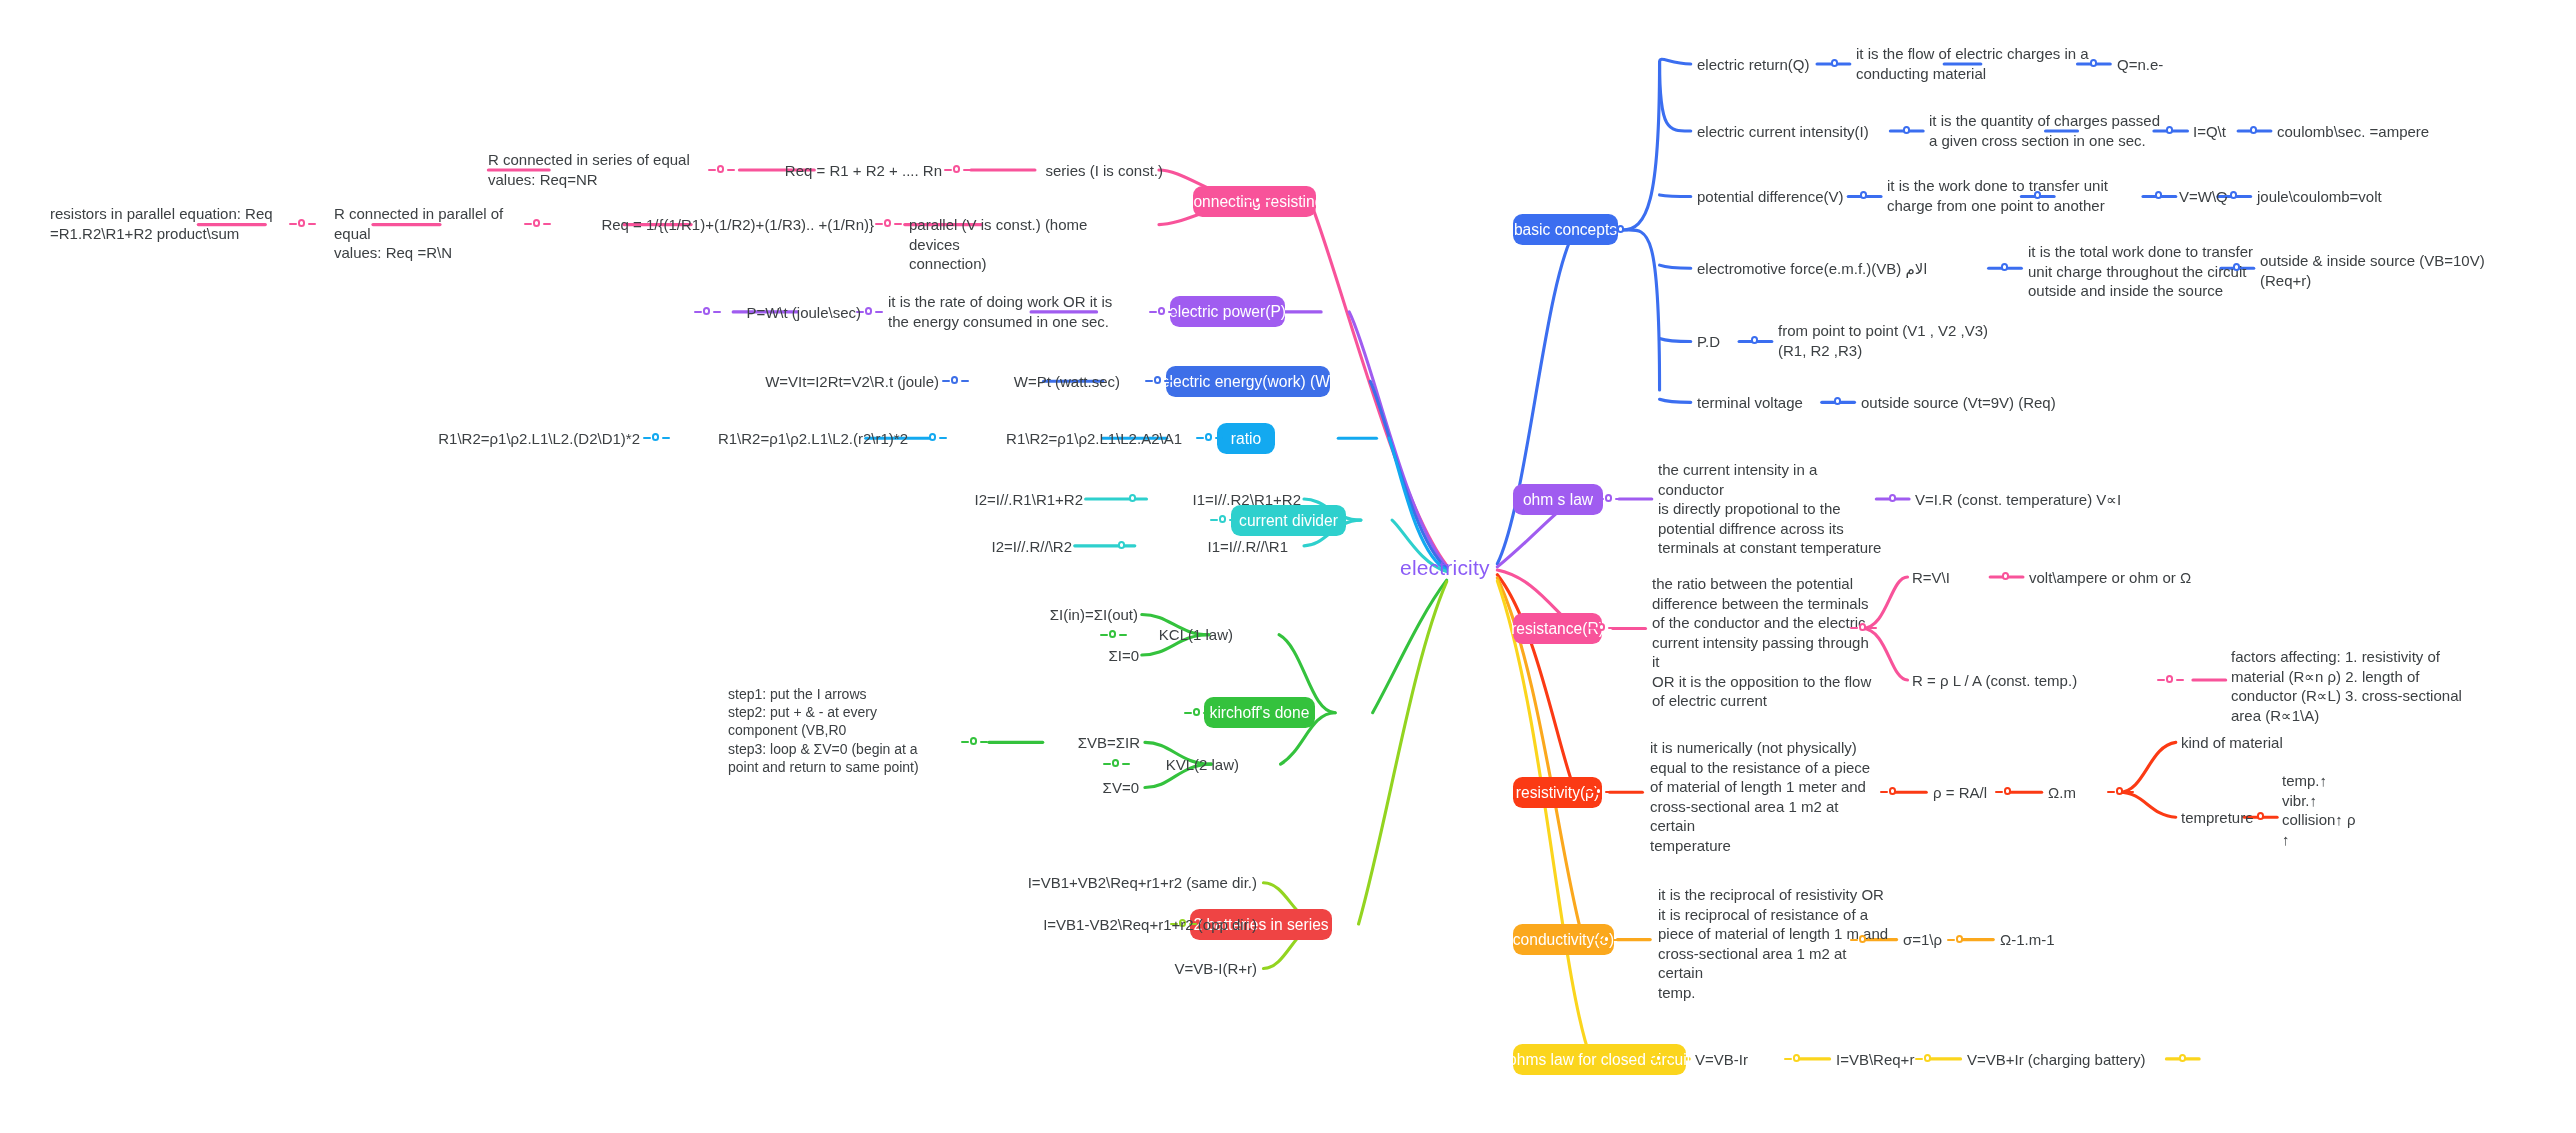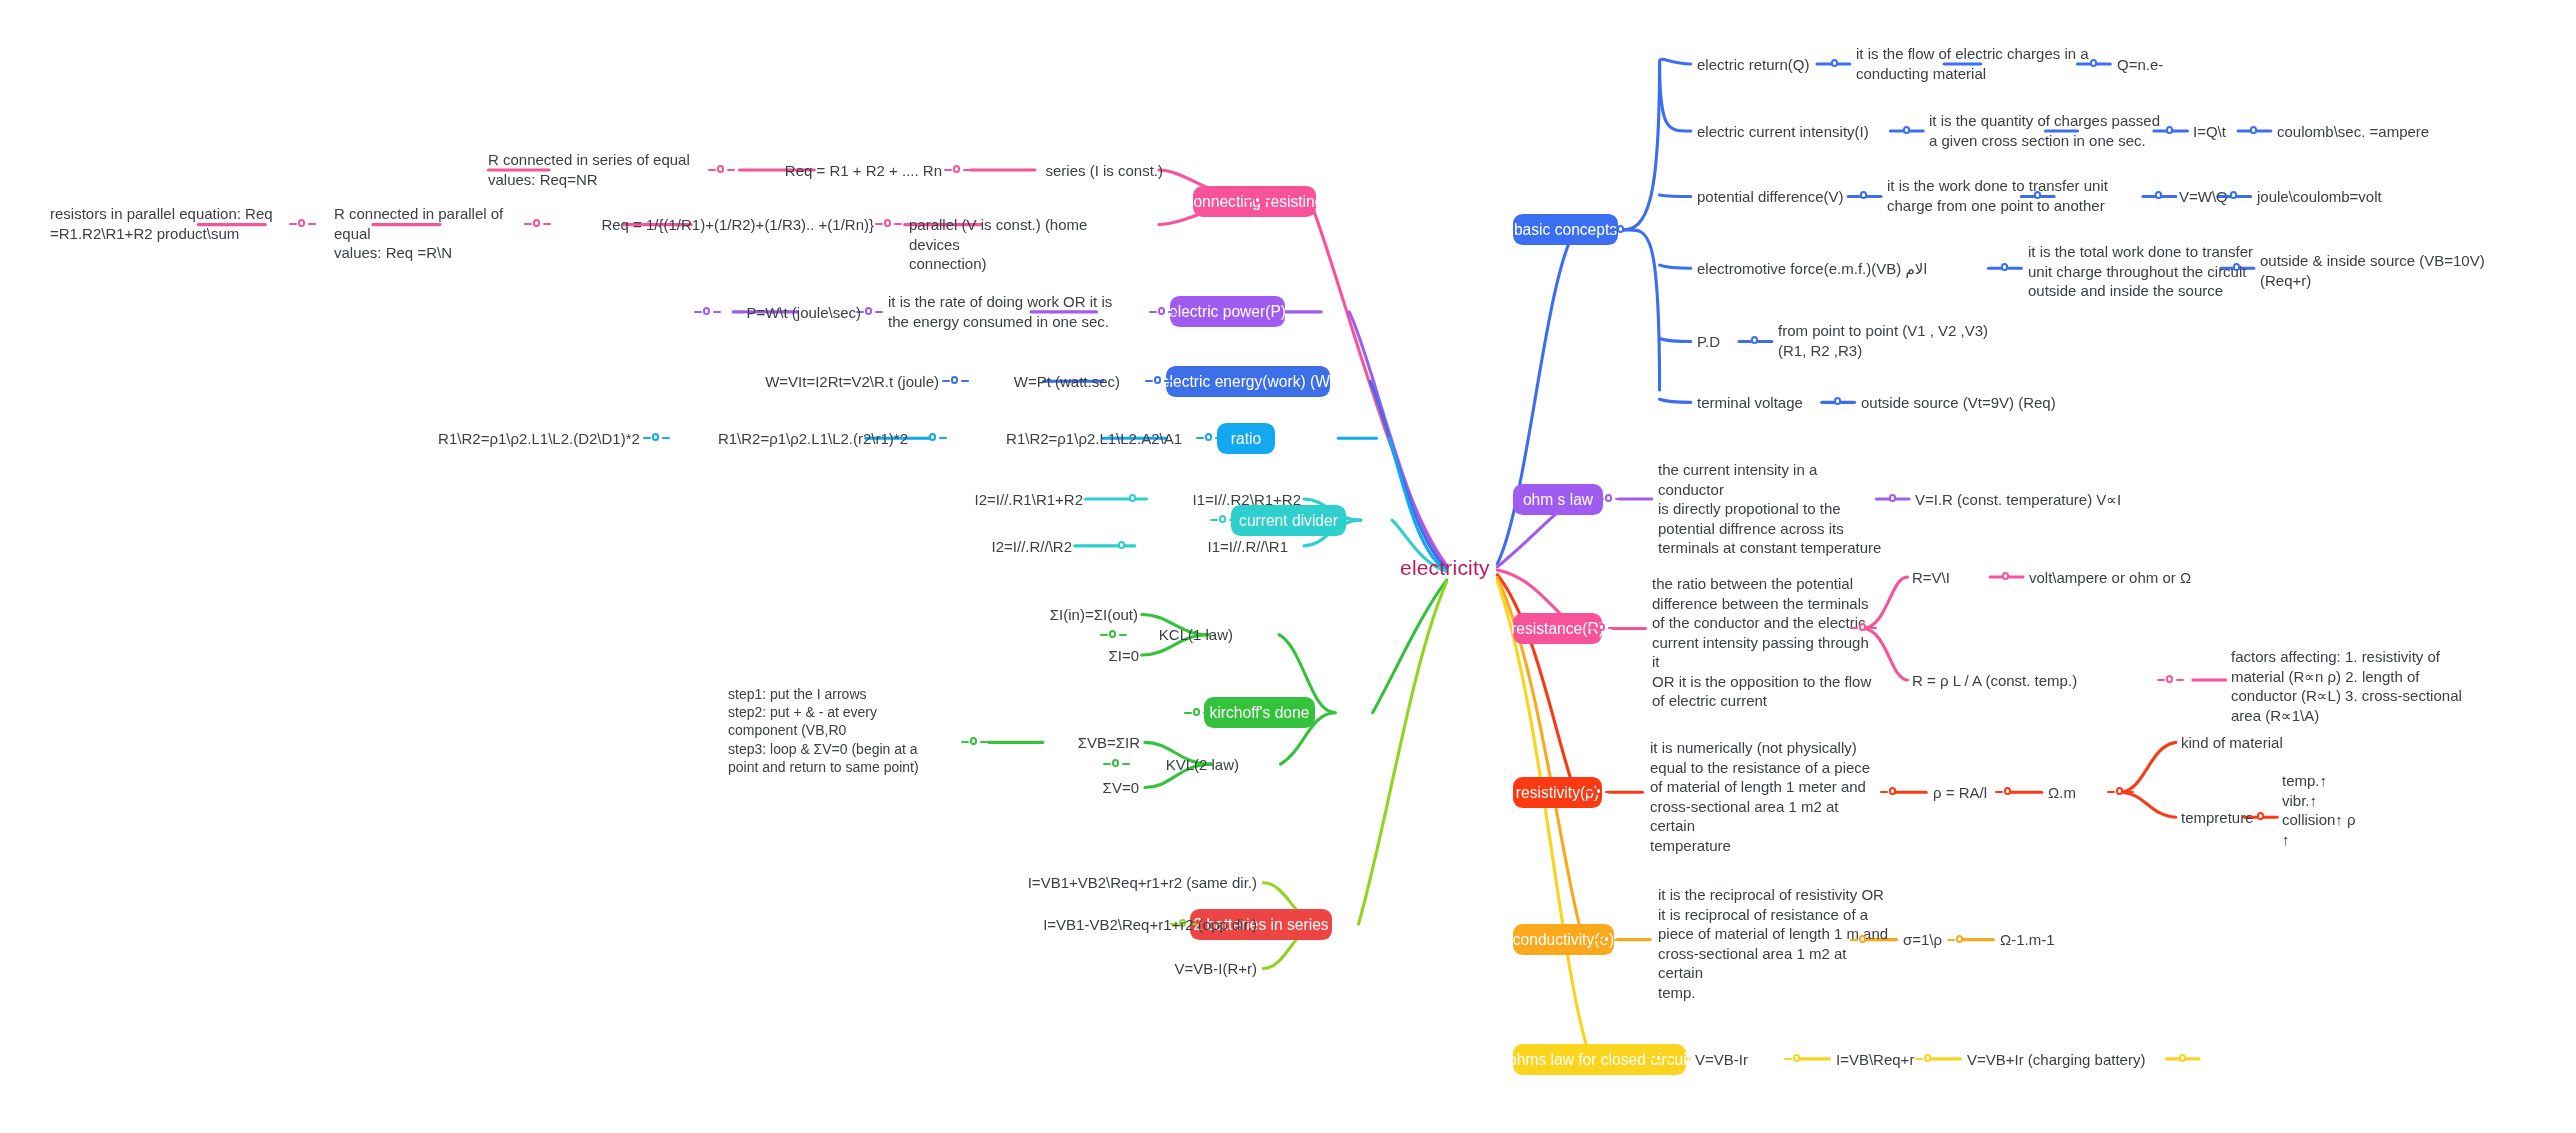--- a/index.html
+++ b/index.html
@@ -9,21 +9,21 @@
     color:#3c4043;
   }
   #canvas{position:absolute;left:0;top:0;width:2576px;height:1133px;}
   svg.links{position:absolute;left:0;top:0;width:2576px;height:1133px;pointer-events:none;}
 
   
   .node{position:absolute;white-space:pre-line;line-height:1.30;}
   .txt{font-size:15px;color:#3c4043;}
   .txt.sm{font-size:14px;}
   .center{
-    position:absolute;font-size:21px;color:#be185d;font-weight:400;
+    position:absolute;font-size:21px;color:#8b5cf6;font-weight:400;
     letter-spacing:0.2px;
   }
   .pill{
     position:absolute;border-radius:9.4px;color:#fff;font-size:15.6px;
     display:flex;align-items:center;justify-content:center;
     padding:0 12.5px;box-sizing:border-box;white-space:nowrap;
   }
   
   .dot{position:absolute;width:26.5px;height:12.5px;}
   .dot i{
@@ -246,21 +246,21 @@
       <b class="l"></b>
       <i></i>
       <b class="r"></b>
     </div>
   <div class="node txt" style="left:672px;top:429px;width:236px;text-align:right;">R1\R2=ρ1\ρ2.L1\L2.(r2\r1)*2</div>
   <div class="dot" style="left:643px;top:432px;color:#13a9f0;">
       <b class="l"></b>
       <i></i>
       <b class="r"></b>
     </div>
-  <div class="node txt" style="left:422px;top:429px;width:234px;text-align:center;">R1\R2=ρ1\ρ2.L1\L2.(D2\D1)*2</div>
+  <div class="node txt" style="left:406px;top:429px;width:234px;text-align:right;">R1\R2=ρ1\ρ2.L1\L2.(D2\D1)*2</div>
 
   <div class="pill" style="left:1231px;top:505px;width:115px;height:31px;background:#2ed0cd;">
     <span>current divider</span>
   </div>
   <div class="dot" style="left:1210px;top:514px;color:#2ed0cd;">
       <b class="l"></b>
       <i></i>
       <b class="r"></b>
     </div>
 

